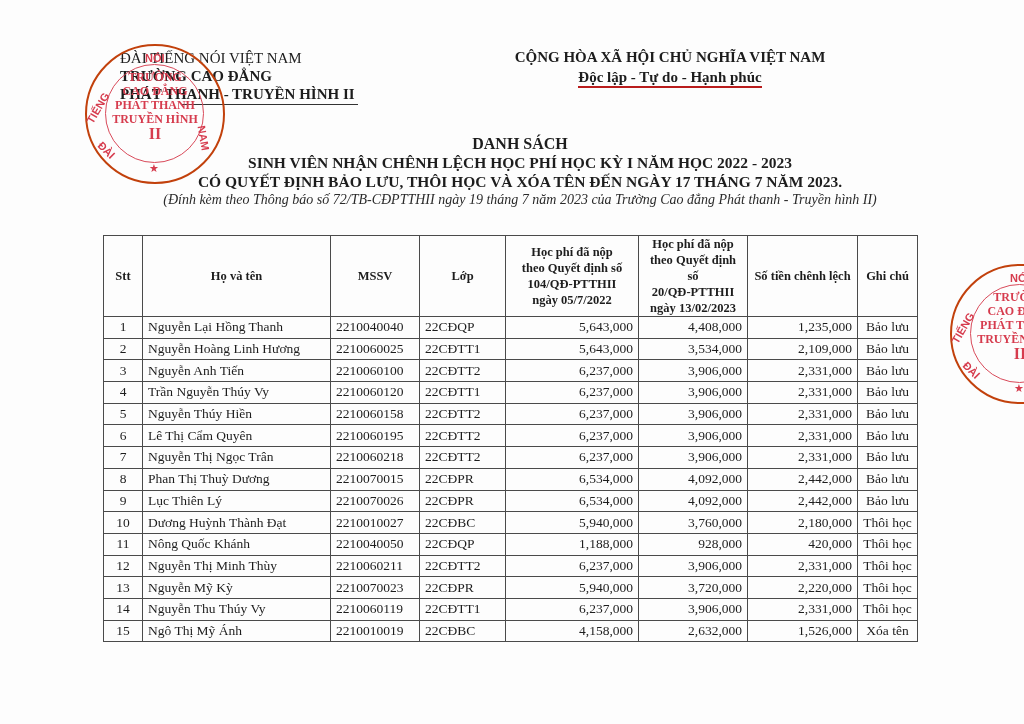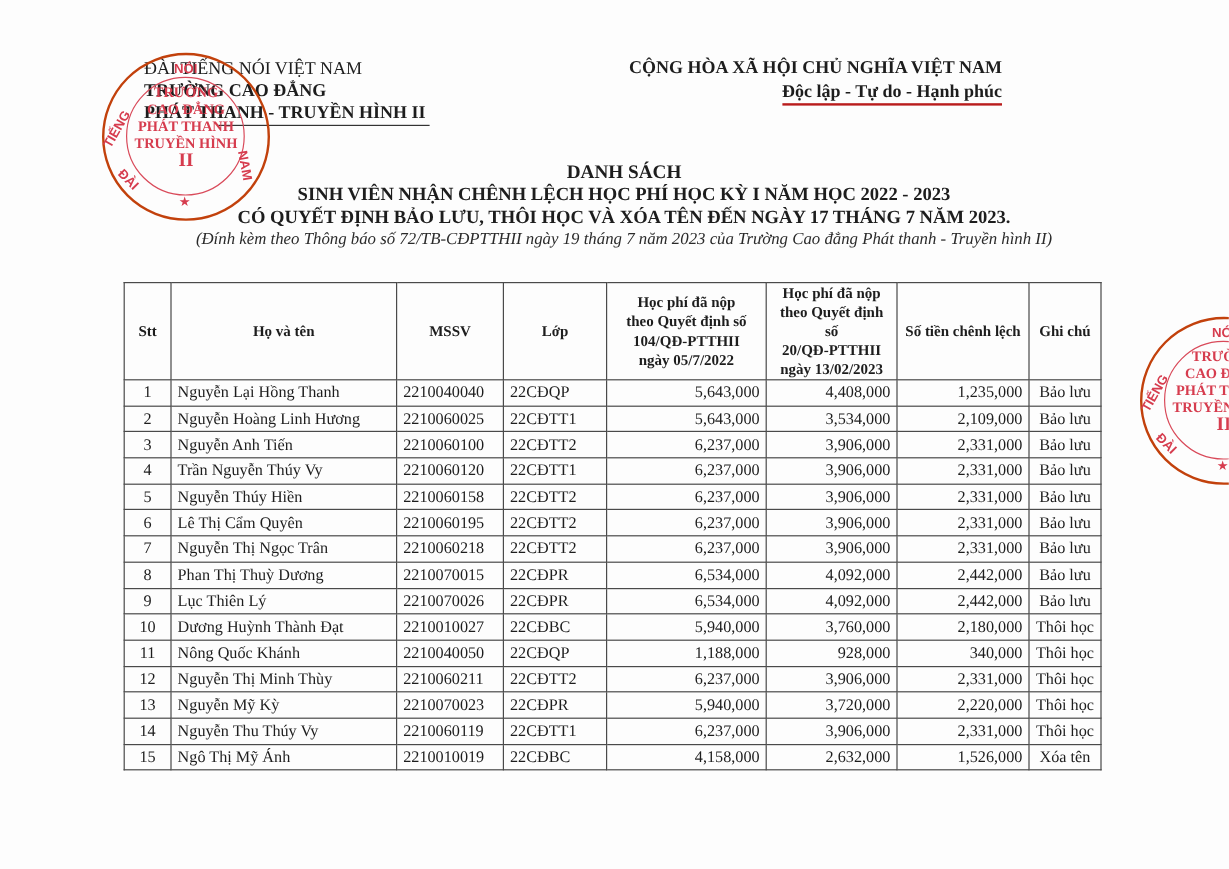--- a/index.html
+++ b/index.html
@@ -3,21 +3,21 @@
 <meta charset="utf-8">
 <style>
   html, body { margin:0; padding:0; }
   body { width:1024px; height:724px; background:#fdfdfd; position:relative; overflow:hidden;
          font-family:"Liberation Serif","DejaVu Serif",serif; color:#1d1d1d; }
   .abs { position:absolute; }
   .hdr-left { left:120px; top:49px; width:300px; line-height:18px; font-size:15px; }
   .hdr-left .l1 { font-weight:normal; }
   .hdr-left .l2, .hdr-left .l3 { font-weight:bold; }
   .hdr-left .rule { width:176px; height:1px; background:#333; margin:1px auto 0; }
-  .hdr-right { left:505px; top:47px; width:330px; text-align:right; line-height:20px; }
+  .hdr-right { left:505px; top:47px; width:330px; text-align:center; line-height:20px; }
   .hdr-right .l1 { font-weight:bold; font-size:15px; }
   .hdr-right .l2 { font-weight:bold; font-size:15px; display:inline-block; border-bottom:2px solid #b91c1c; line-height:17px; }
   .title-block { left:130px; top:134px; width:780px; text-align:center; }
   .title-block .t1 { font-weight:bold; font-size:16px; line-height:19px; }
   .title-block .t2 { font-weight:bold; font-size:15.5px; line-height:19px; }
   .title-block .t3 { font-weight:bold; font-size:15.5px; line-height:19px; }
   .title-block .t4 { font-style:italic; font-size:14px; line-height:18px; color:#2a2a2a; }
 
   table.list { position:absolute; left:103px; top:235px; border-collapse:collapse; font-size:13.5px; }
   table.list th, table.list td { border:1px solid #4a4a4a; padding:0 5px; }
@@ -222,21 +222,21 @@
         <td class="num">2,180,000</td>
         <td class="c-note">Thôi học</td>
       </tr>
       <tr>
         <td class="c-stt">11</td>
         <td class="c-name">Nông Quốc Khánh</td>
         <td class="c-mssv">2210040050</td>
         <td class="c-lop">22CĐQP</td>
         <td class="num">1,188,000</td>
         <td class="num">928,000</td>
-        <td class="num">340,000</td>
+        <td class="num">420,000</td>
         <td class="c-note">Thôi học</td>
       </tr>
       <tr>
         <td class="c-stt">12</td>
         <td class="c-name">Nguyễn Thị Minh Thùy</td>
         <td class="c-mssv">2210060211</td>
         <td class="c-lop">22CĐTT2</td>
         <td class="num">6,237,000</td>
         <td class="num">3,906,000</td>
         <td class="num">2,331,000</td>

